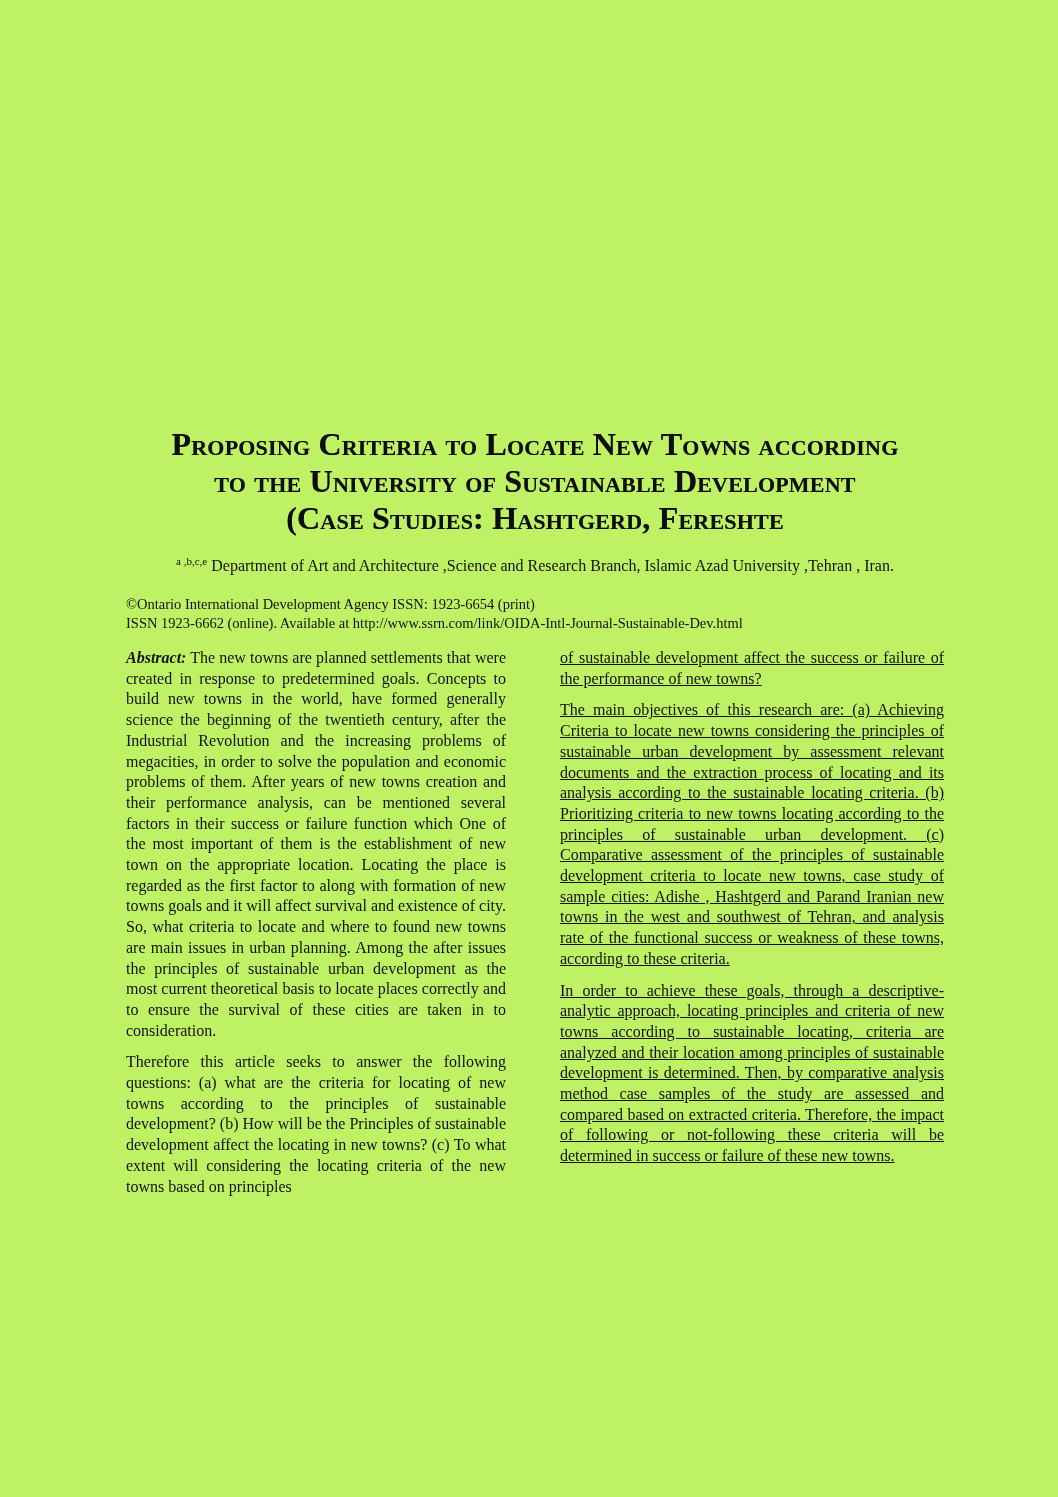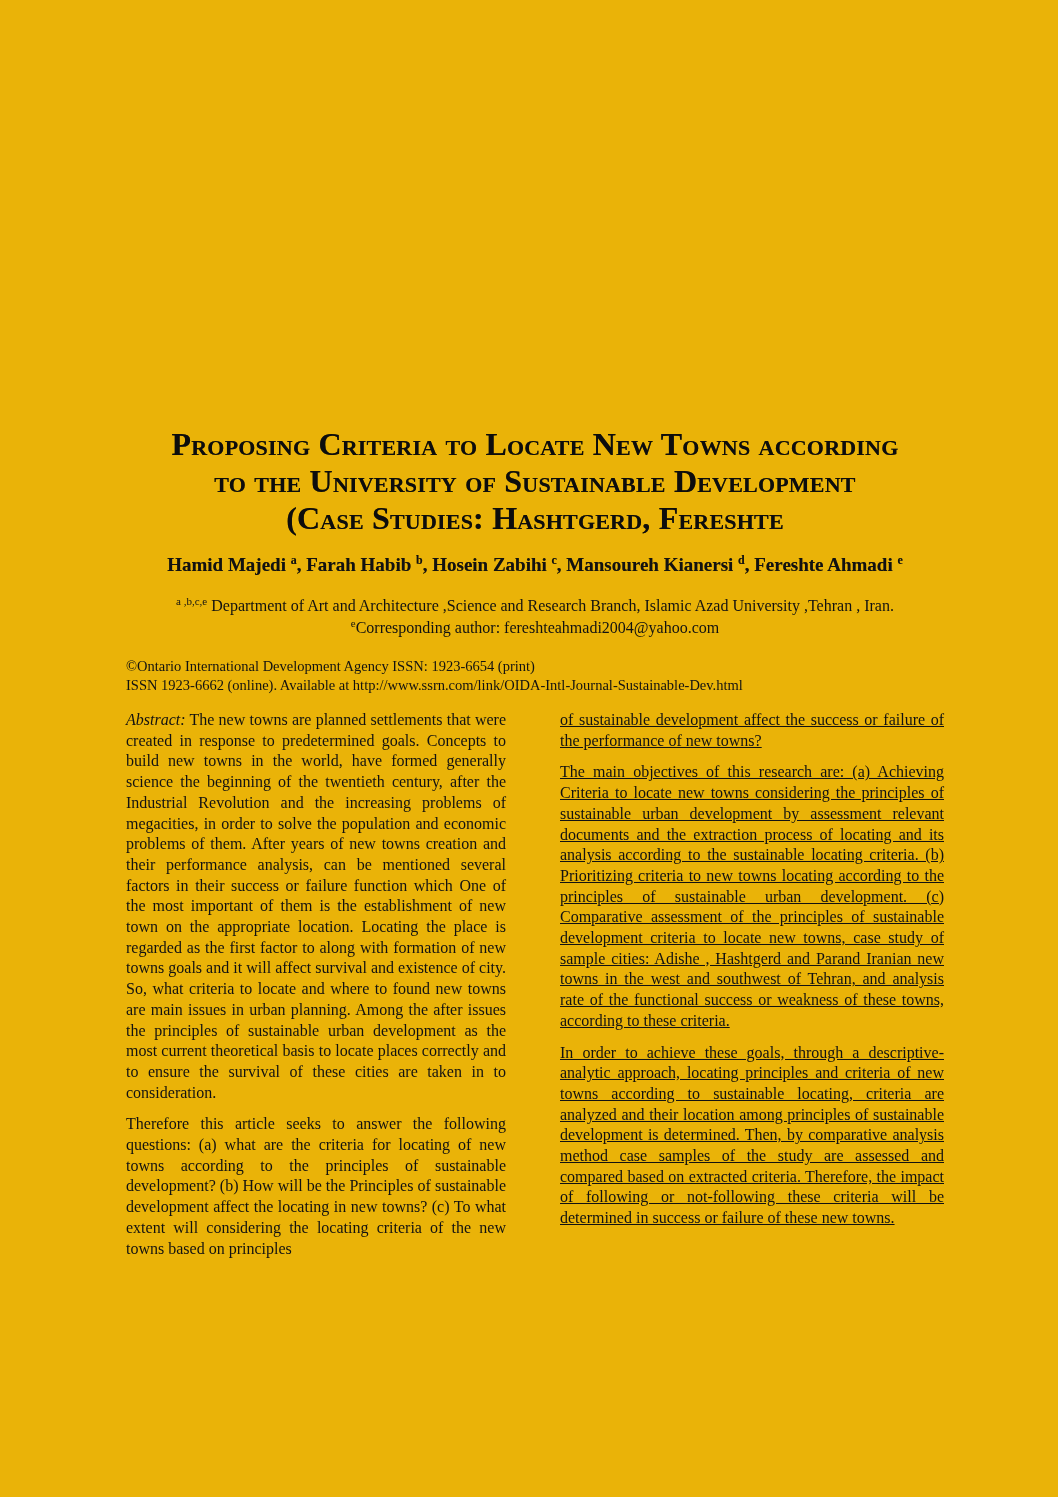--- a/index.html
+++ b/index.html
@@ -8,21 +8,21 @@
   }
   body {
     background: #ffffff;
     font-family: "Liberation Serif", "DejaVu Serif", serif;
     color: #121212;
   }
   .page {
     position: relative;
     width: 1058px;
     height: 1497px;
-    background: #eab308;
+    background: #bef264;
     overflow: hidden;
   }
   .content {
     position: absolute;
     left: 126px;
     top: 0;
     width: 818px;
   }
   .title-block {
     margin-top: 426px;
@@ -72,41 +72,39 @@
   }
   .col { text-align: justify; }
   .col-left  { width: 380px; }
   .col-right { width: 384px; text-decoration: underline; }
   .col p {
     margin: 0 0 11px 0;
     font-size: 16px;
     line-height: 20.7px;
   }
   .abstract-label {
-    font-weight: normal;
+    font-weight: bold;
     font-style: italic;
   }
 </style>
 </head>
 <body>
 
 <div class="page">
   <div class="content">
 
     <div class="title-block">
       <div class="title-line">Proposing Criteria to Locate New Towns according</div>
       <div class="title-line">to the University of Sustainable Development</div>
       <div class="title-line">(Case Studies: Hashtgerd, Fereshte</div>
     </div>
 
-    <div class="authors-line"><span>Hamid Majedi </span><sup>a</sup><span>, Farah Habib </span><sup>b</sup><span>, Hosein Zabihi </span><sup>c</sup><span>, Mansoureh Kianersi </span><sup>d</sup><span>, Fereshte Ahmadi </span><sup>e</sup></div>
 
     <div class="affiliations">
       <div><sup>a ,b,c,e</sup><span> Department of Art and Architecture ,Science and Research Branch, Islamic Azad University ,Tehran , Iran.</span></div>
-      <div><sup>e</sup><span>Corresponding author: fereshteahmadi2004@yahoo.com</span></div>
     </div>
 
     <div class="publisher">
       <div>©Ontario International Development Agency ISSN: 1923-6654 (print)</div>
       <div>ISSN 1923-6662 (online). Available at http://www.ssrn.com/link/OIDA-Intl-Journal-Sustainable-Dev.html</div>
     </div>
 
     <div class="columns">
       <div class="col col-left">
         <p><span class="abstract-label">Abstract:</span><span> The new towns are planned settlements that were created in response to predetermined goals. Concepts to build new towns in the world, have formed generally science the beginning of the twentieth century, after the Industrial Revolution and the increasing problems of megacities, in order to solve the population and economic problems of them. After years of new towns creation and their performance analysis, can be mentioned several factors in their success or failure function which One of the most important of them is the establishment of new town on the appropriate location. Locating the place is regarded as the first factor to along with formation of new towns goals and it will affect survival and existence of city. So, what criteria to locate and where to found new towns are main issues in urban planning. Among the after issues the principles of sustainable urban development as the most current theoretical basis to locate places correctly and to ensure the survival of these cities are taken in to consideration.</span></p>

